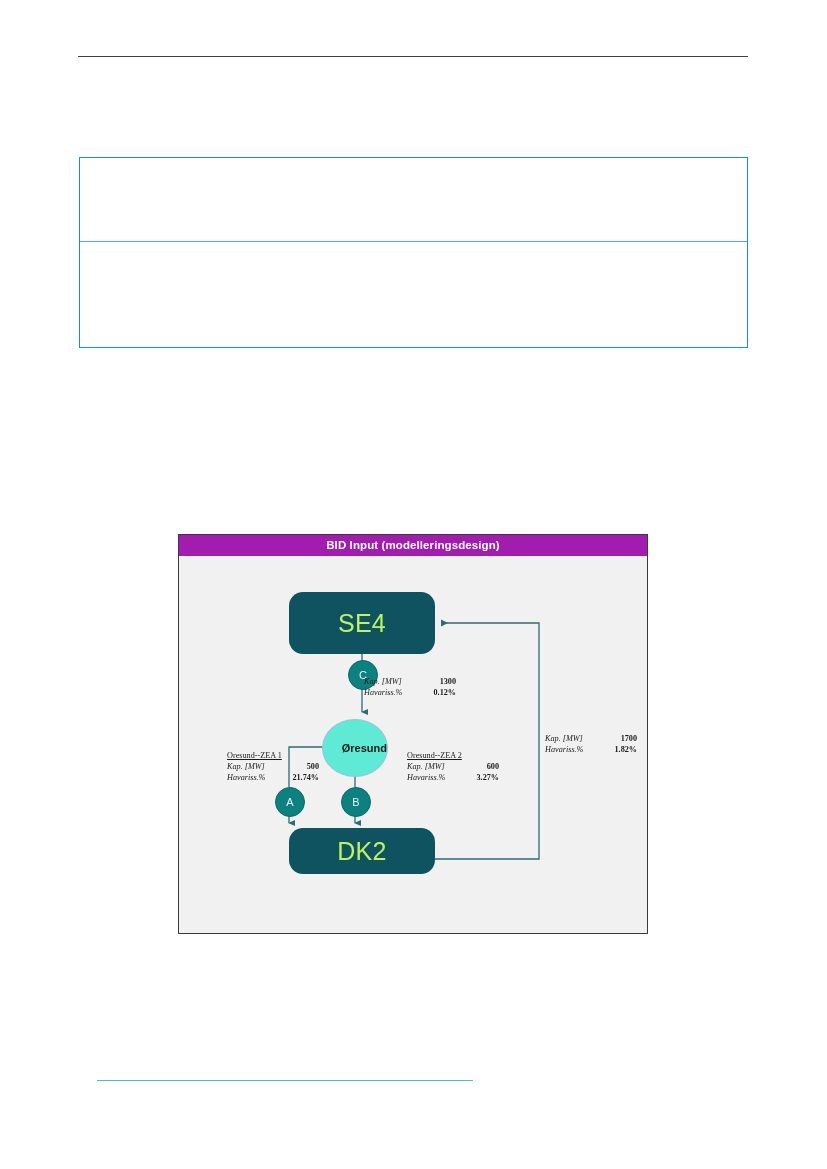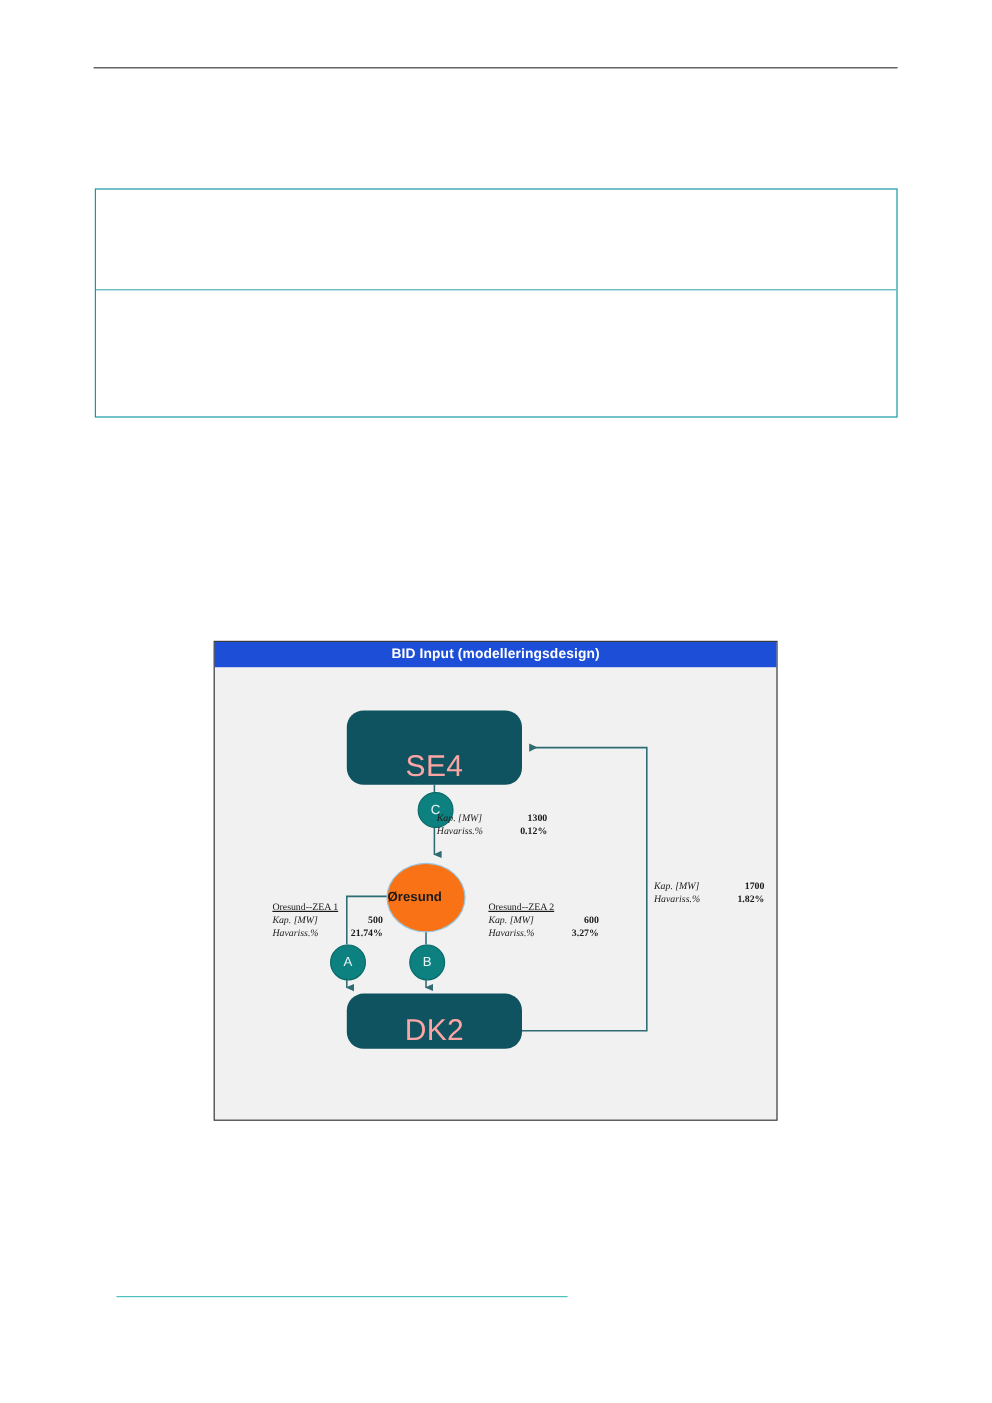--- a/index.html
+++ b/index.html
@@ -71,21 +71,21 @@
     top: 534px;
     width: 470px;
     height: 400px;
     border: 1.6px solid #3a3a3a;
     box-sizing: border-box;
     background: #f1f1f1;
   }
   .figure-title {
     height: 21px;
     line-height: 21px;
-    background: #1d4ed8;
+    background: #a21caf;
     color: #ffffff;
     font-size: 11.5px;
     font-weight: bold;
     text-align: center;
     letter-spacing: .1px;
   }
   .figure-canvas {
     position: relative;
     width: 100%;
     height: 377px;
@@ -94,42 +94,42 @@
     position: absolute;
     left: 0;
     top: 0;
   }
 
   
   .zone-box {
     position: absolute;
     background: #0f5360;
     border-radius: 14px;
-    color: #fca5a5;
+    color: #bef264;
     font-size: 25px;
     display: flex;
-    align-items: flex-end;
+    align-items: center;
     justify-content: center;
     letter-spacing: .3px;
   }
   .zone-se4 { left: 110px; top: 36px;  width: 146px; height: 62px; }
   .zone-dk2 { left: 110px; top: 272px; width: 146px; height: 46px; }
 
   .hub {
     position: absolute;
     left: 143px;
     top: 163px;
     width: 64px;
     height: 56px;
-    background: #f97316;
+    background: #5eead4;
     border: 1px solid #9ac4dc;
     border-radius: 50%;
     display: flex;
     align-items: center;
-    justify-content: flex-start;
+    justify-content: flex-end;
     font-size: 11px;
     font-weight: bold;
     color: #1a1a1a;
   }
 
   .conn {
     position: absolute;
     width: 28px;
     height: 28px;
     border-radius: 50%;

